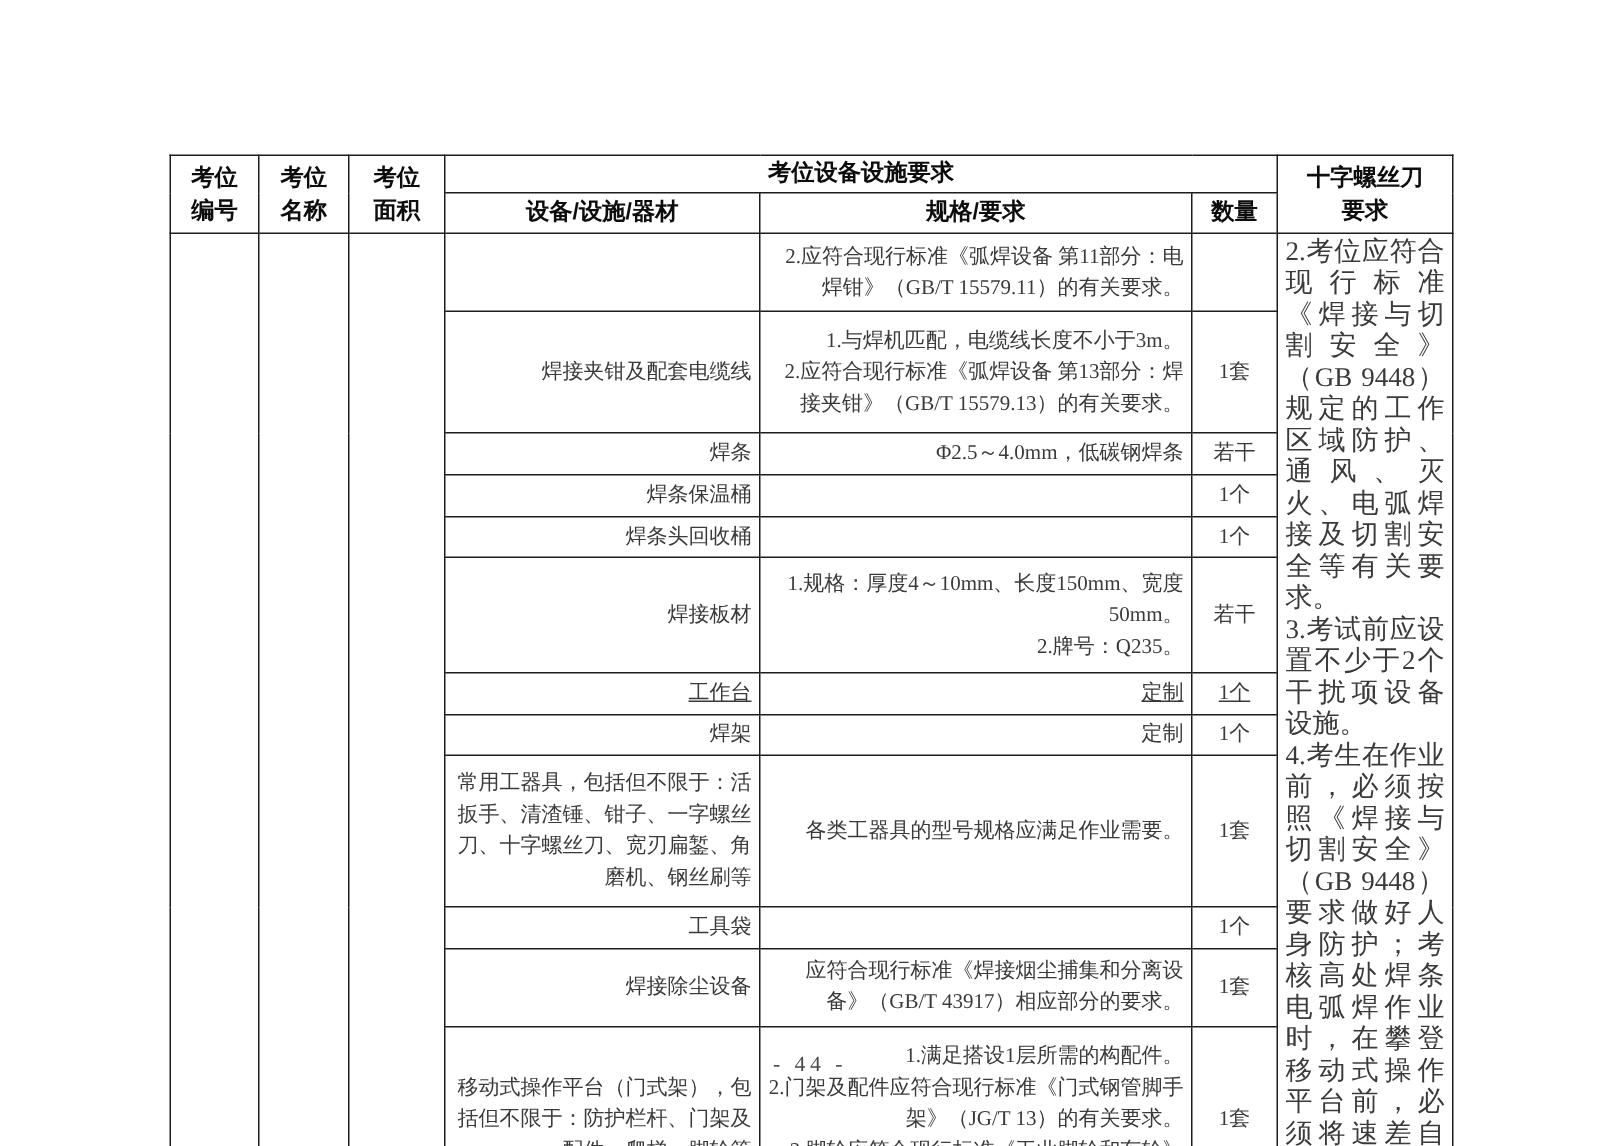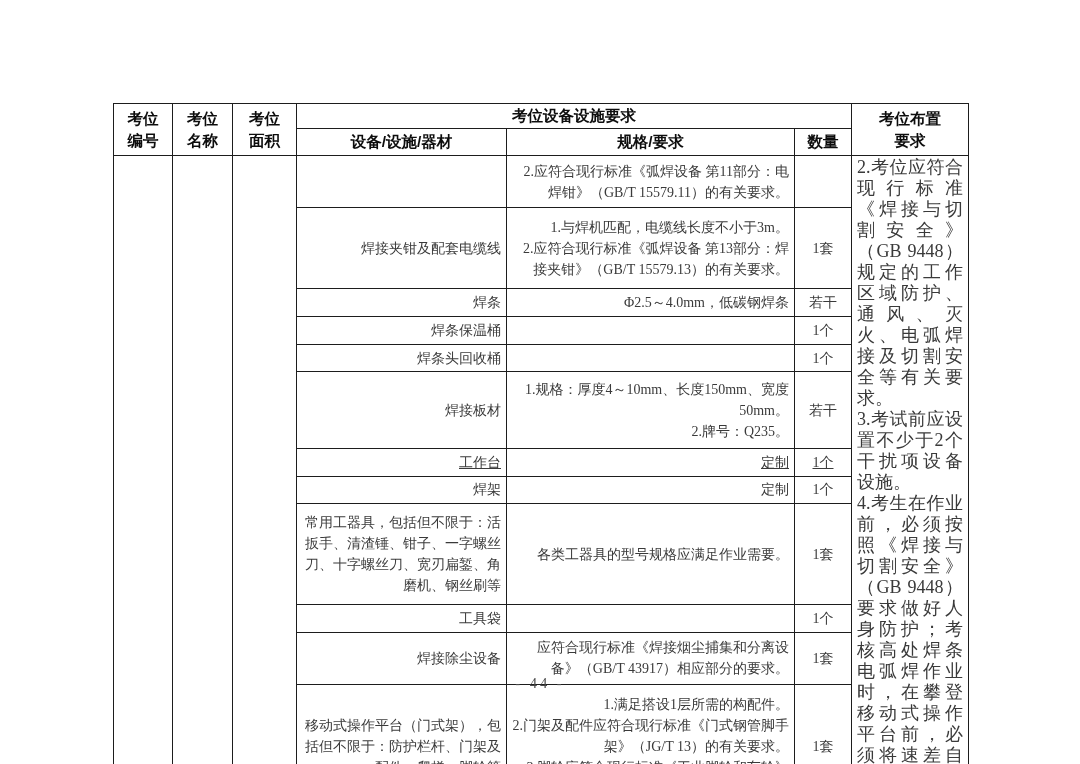--- a/index.html
+++ b/index.html
@@ -38,21 +38,21 @@
   td.device{padding-left:8px;text-align:right;}
   td.spec{padding-left:6px;text-align:right;}
   td.qty{padding-left:9px;text-align:center;}
   td.layout-req{
     vertical-align:top;text-align:justify;text-justify:inter-ideograph;
     padding:3px 7px 0 8px;line-height:21.4px;font-size:18px;
   }
   td.empty-span{background:#ffffff;}
 
   .page-number{
-    position:absolute;left:0;top:675px;width:1080px;
+    position:absolute;left:0;top:702px;width:1080px;
     text-align:center;font-size:14.5px;color:#4a4a4a;letter-spacing:3px;
     font-family:"Liberation Serif","DejaVu Serif",serif;
   }
 </style>
 </head>
 <body>
 
 <div class="page">
 
   <table class="doc">
@@ -67,21 +67,21 @@
     </colgroup>
     <tbody>
       <tr class="hA">
         <th rowspan="2">考位
 编号</th>
         <th rowspan="2">考位
 名称</th>
         <th rowspan="2">考位
 面积</th>
         <th colspan="3">考位设备设施要求</th>
-        <th rowspan="2">考位布置
+        <th rowspan="2">十字螺丝刀
 要求</th>
       </tr>
       <tr class="hB">
         <th>设备/设施/器材</th>
         <th>规格/要求</th>
         <th>数量</th>
       </tr>
 
       <tr class="r1">
         <td rowspan="12" class="empty-span"></td>

